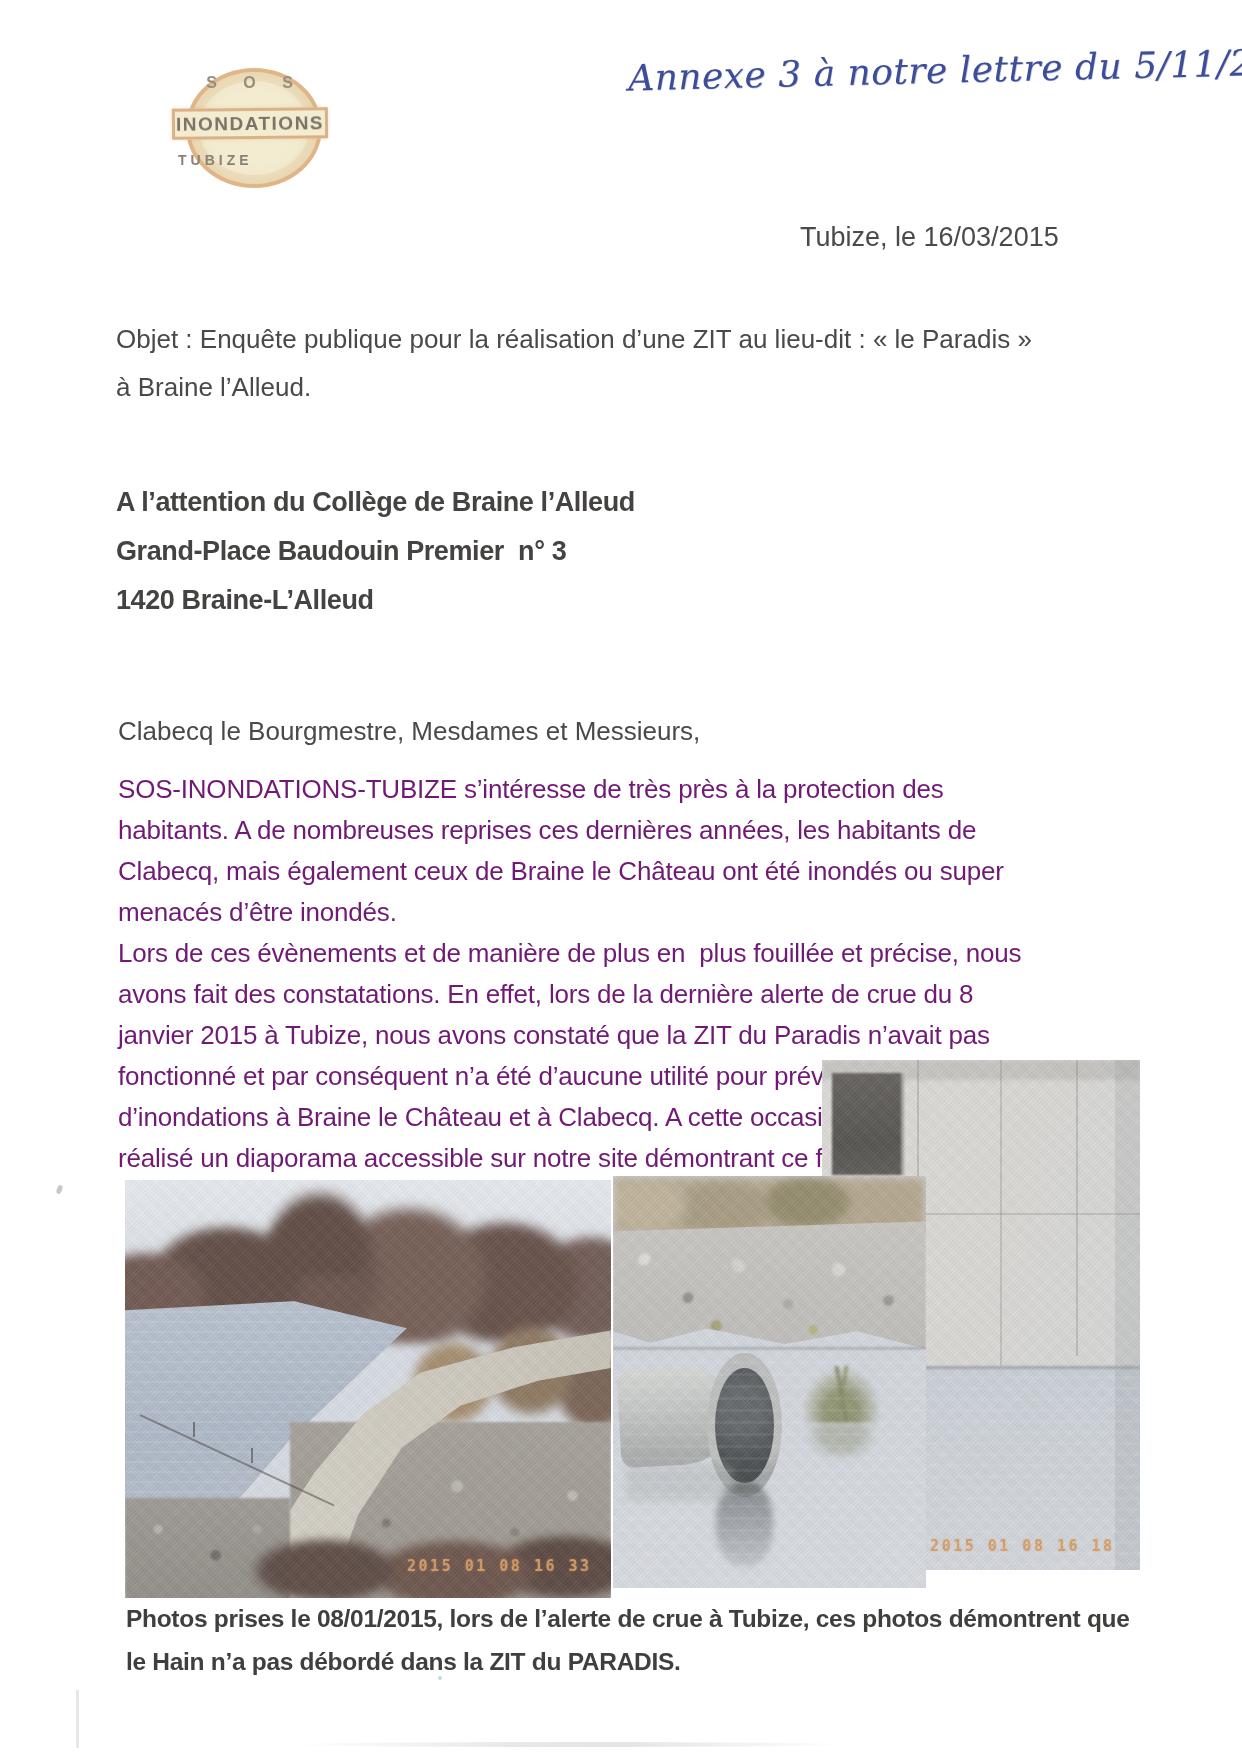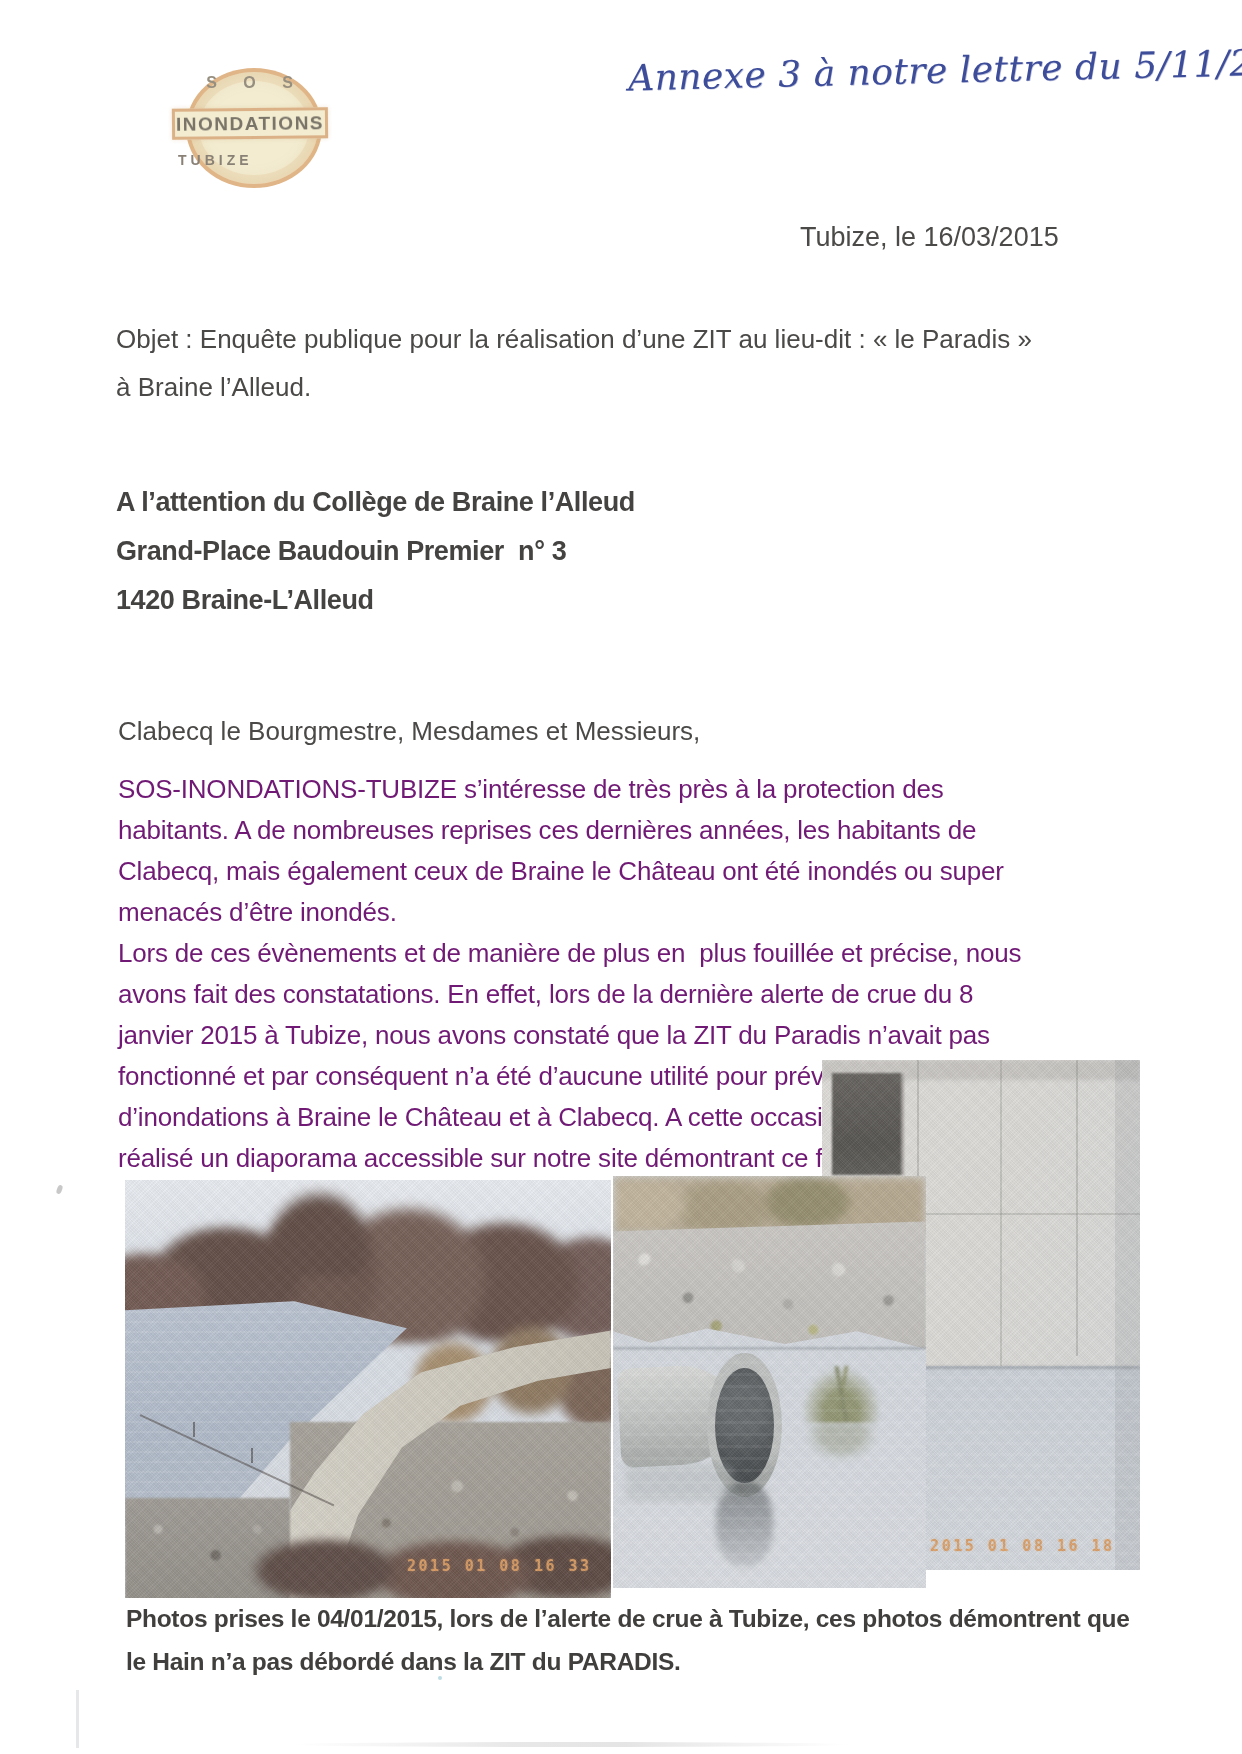--- a/index.html
+++ b/index.html
@@ -244,21 +244,21 @@
     <div class="layer pb-pipe-body"></div>
     <div class="layer pb-pipe-rim"></div>
     <div class="layer pb-pipe-mouth"></div>
     <div class="layer pb-mouth-reflect"></div>
     <div class="layer pb-body-reflect"></div>
     <div class="layer pb-grass"></div>
     <div class="layer pb-grass-reflect"></div>
     <div class="layer pb-streaks"></div>
   </div>
 
-  <div class="caption">Photos prises le 04/01/2015, lors de l’alerte de crue à Tubize, ces photos démontrent que
+  <div class="caption">Photos prises le 08/01/2015, lors de l’alerte de crue à Tubize, ces photos démontrent que
 le Hain n’a pas débordé dans la ZIT du PARADIS.</div>
 
   <div class="artifact art-speck"></div>
   <div class="artifact art-line"></div>
   <div class="artifact art-bottom"></div>
   <div class="artifact art-dot"></div>
 
 </div>
 
 </body></html>

